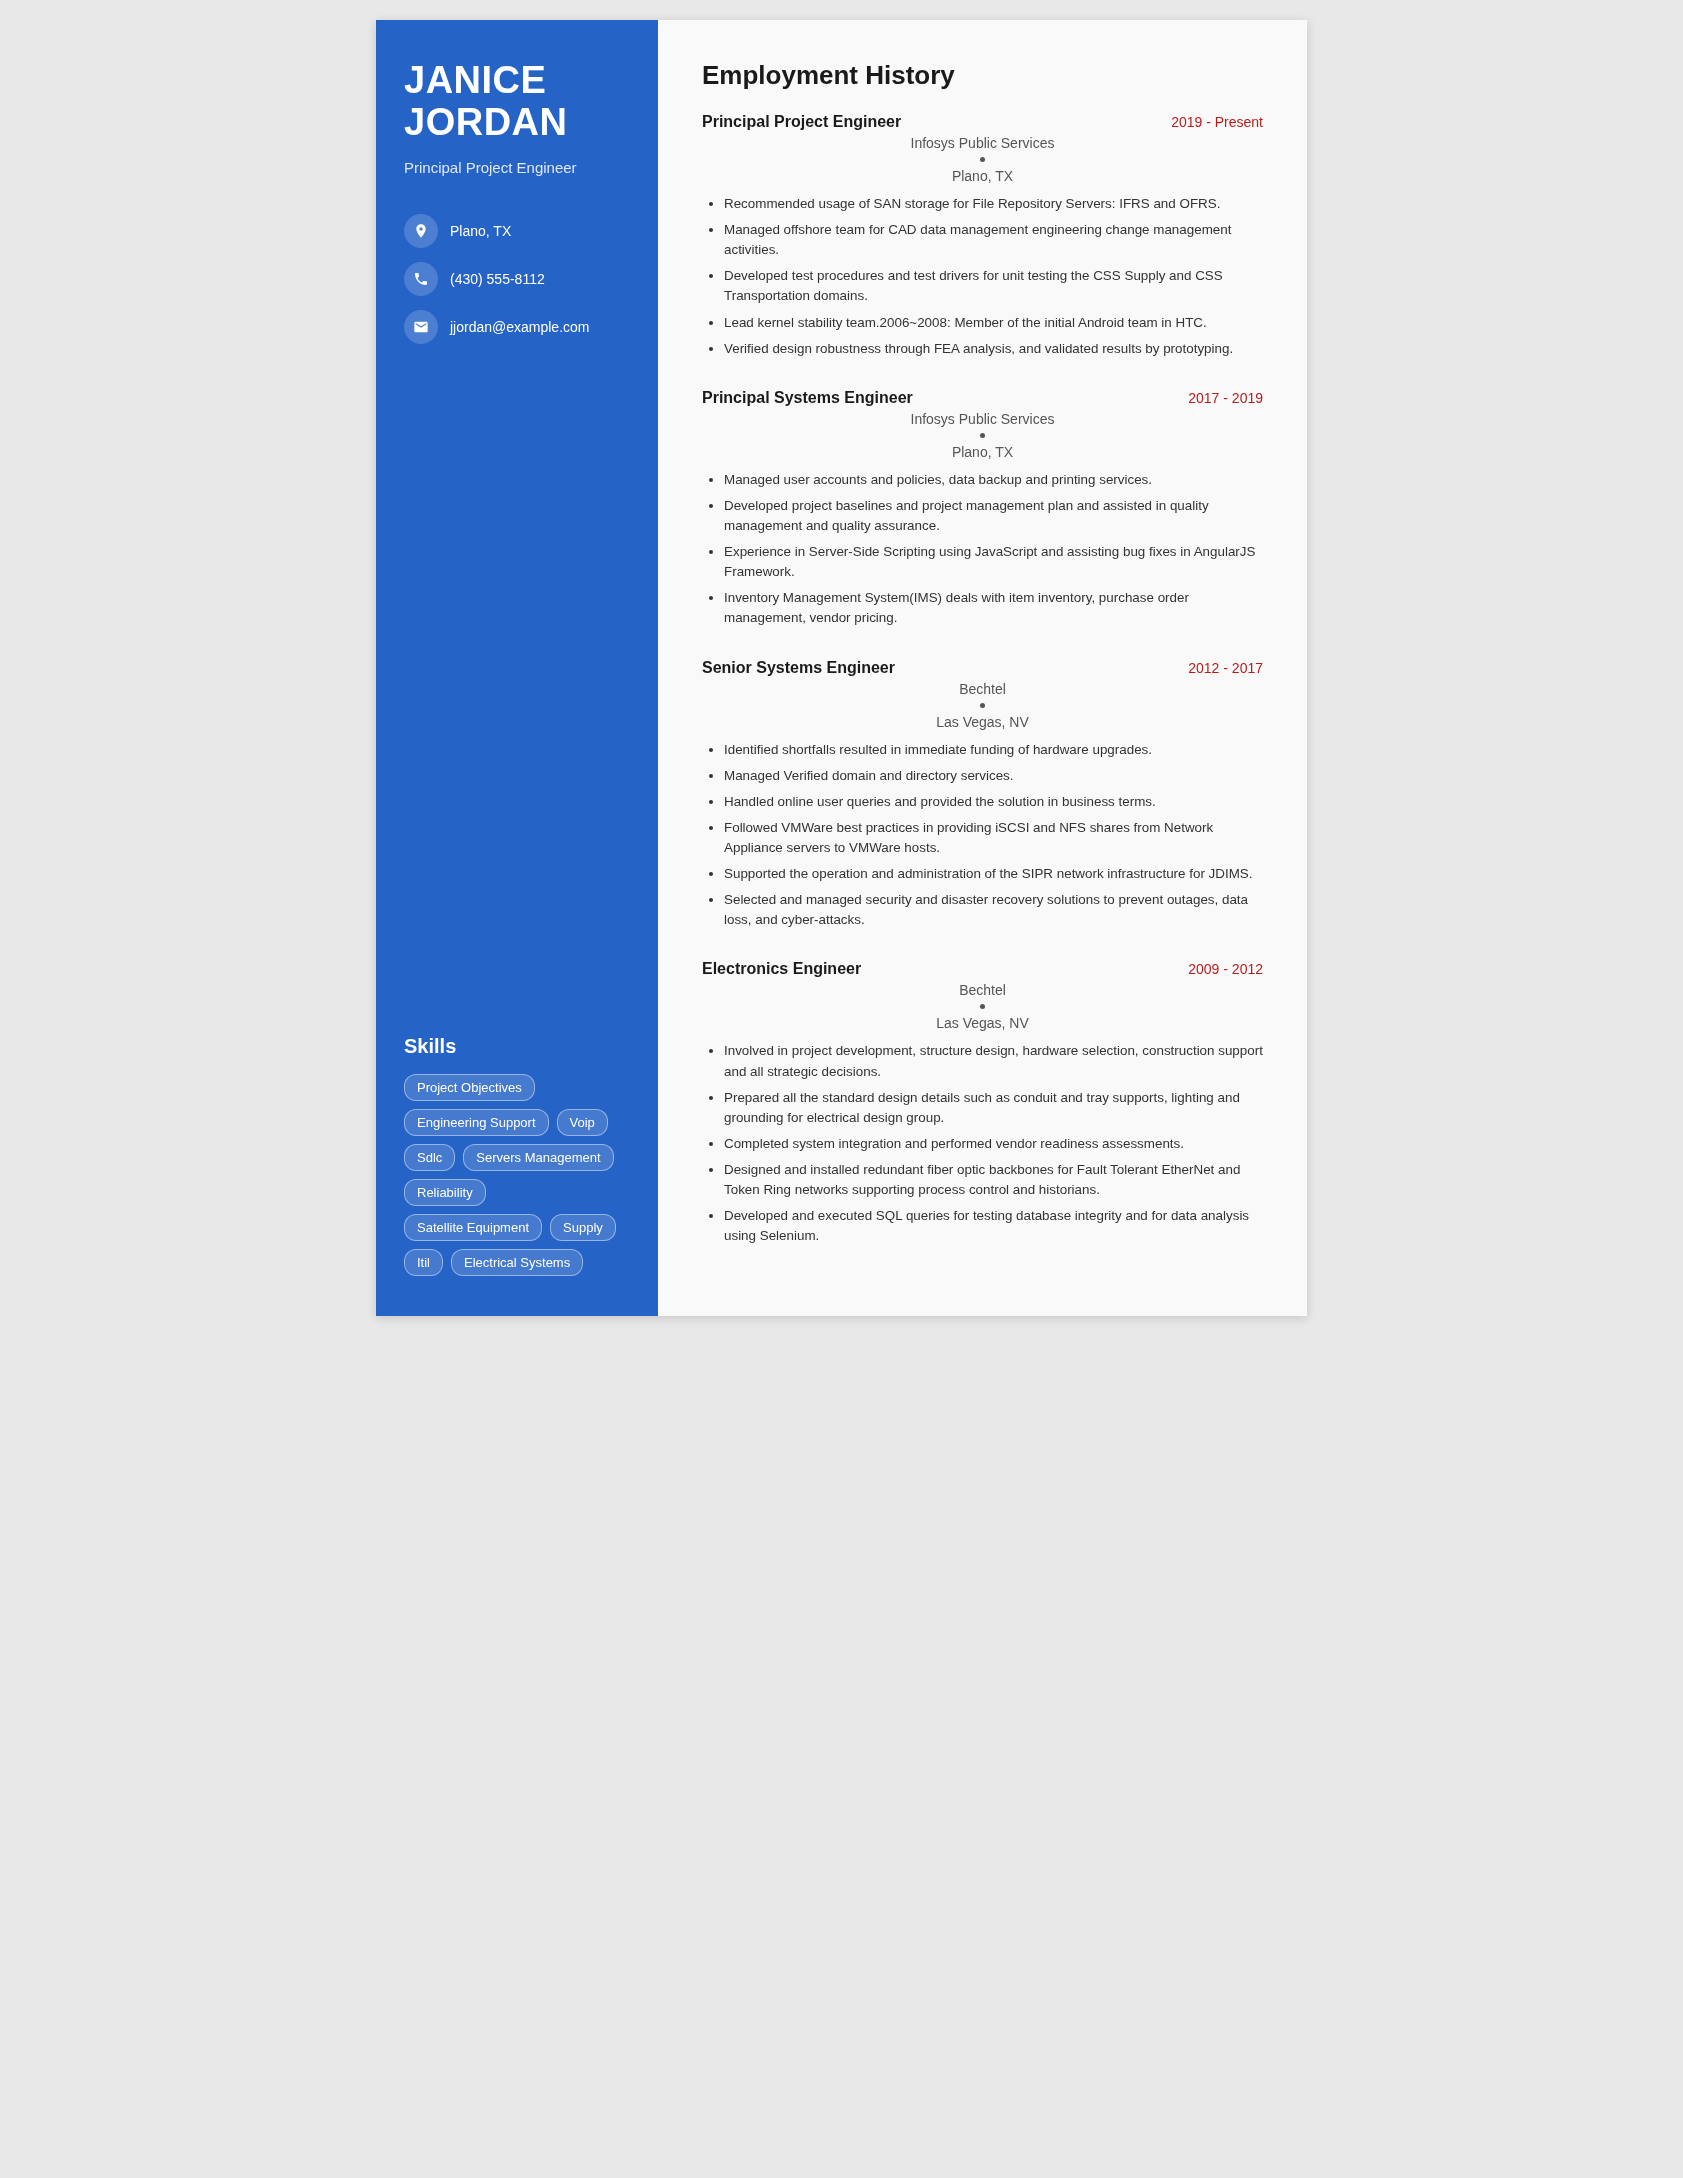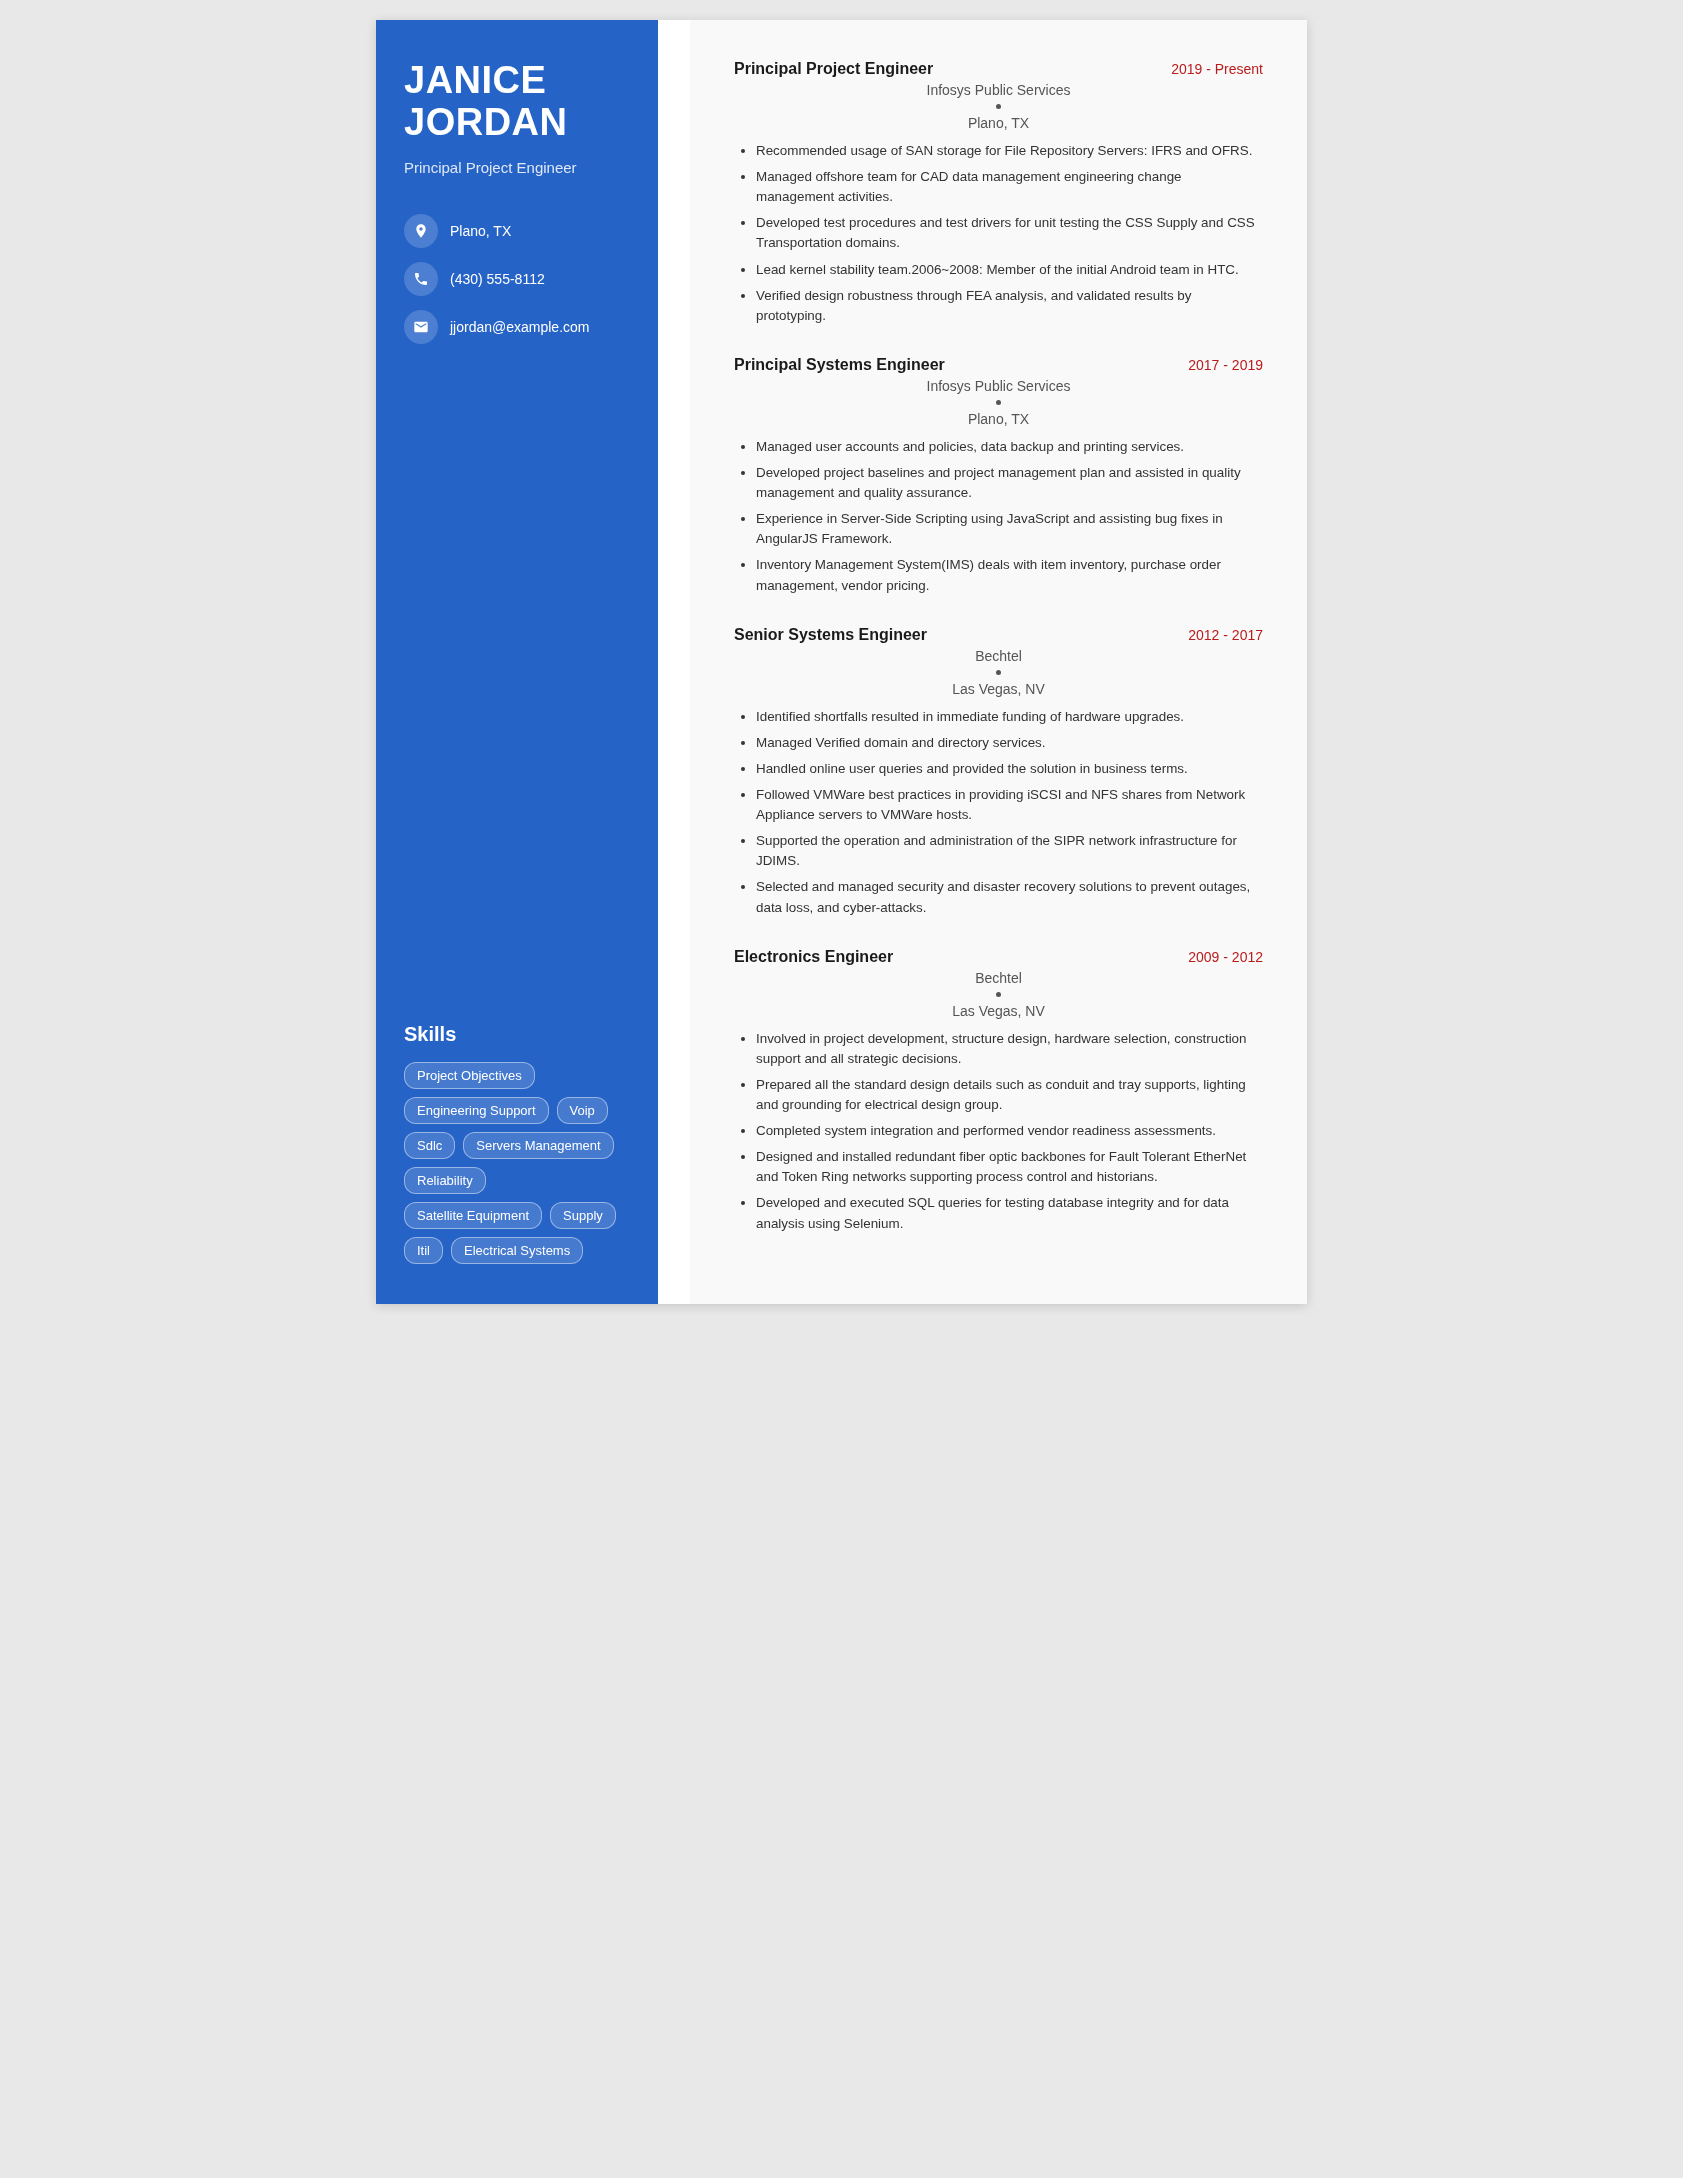--- a/index.html
+++ b/index.html
@@ -11,21 +11,20 @@
       align-items: flex-start;
       min-height: 100vh;
       padding: 20px;
     }
     .resume-container {
       width: 931px;
       background: white;
       display: flex;
       box-shadow: 0 2px 10px rgba(0,0,0,0.15);
       min-height: 1089px;
-      gap: 32px;
     }
     
     .sidebar {
       width: 282px;
       min-width: 282px;
       background: #2563c7;
       color: white;
       padding: 40px 28px 40px 28px;
       display: flex;
       flex-direction: column;
@@ -206,20 +205,21 @@
           <span class="skill-tag">Reliability</span>
           <span class="skill-tag">Satellite Equipment</span>
           <span class="skill-tag">Supply</span>
           <span class="skill-tag">Itil</span>
           <span class="skill-tag">Electrical Systems</span>
         </div>
     </div>
   </div>
 
   <div class="main-content">
+    <h2 class="section-heading">Employment History</h2>
     <div id="jobs-container">
         <div class="job-block">
       <div class="job-header">
         <span class="job-title">Principal Project Engineer</span>
         <span class="job-dates">2019 - Present</span>
       </div>
       <div class="job-company">
         <span>Infosys Public Services</span>
         <span class="dot"></span>
         <span>Plano, TX</span>

